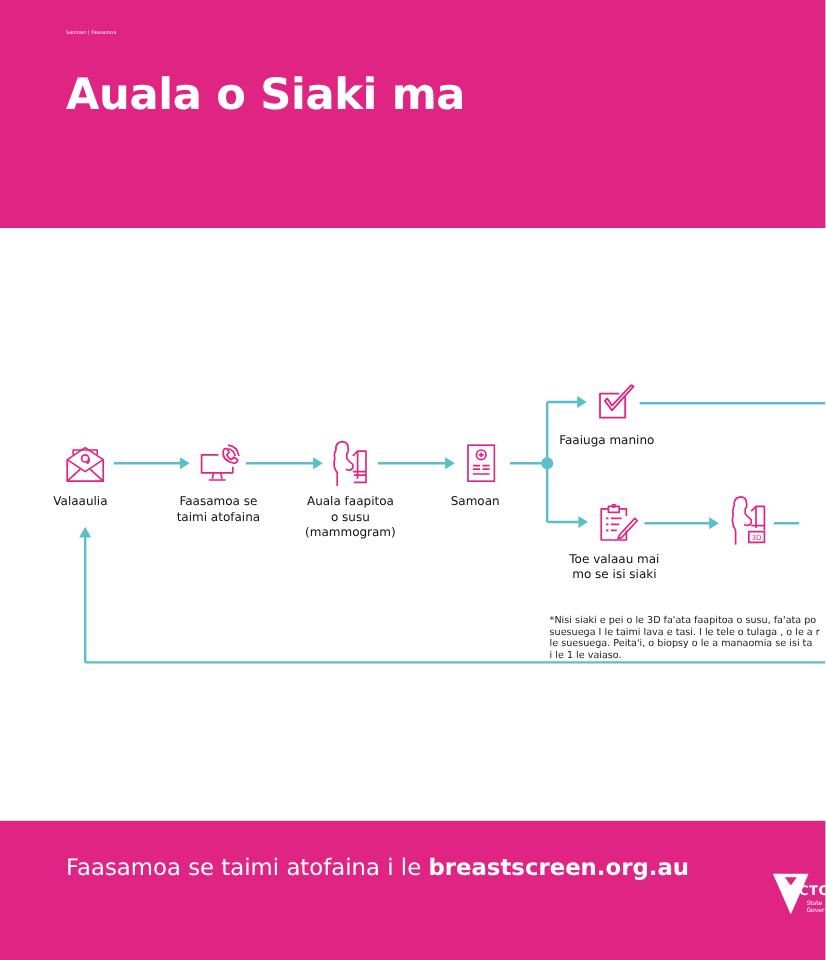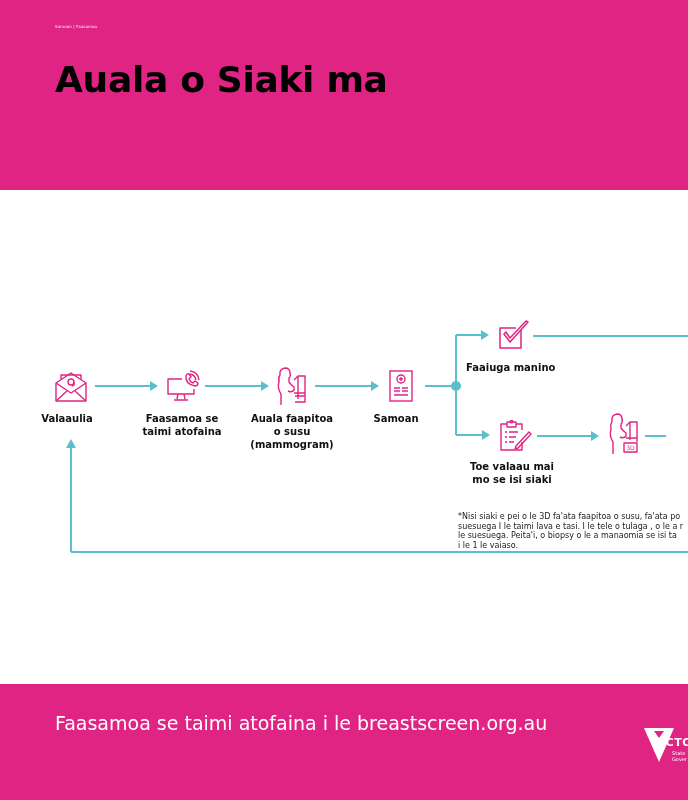--- a/index.html
+++ b/index.html
@@ -9,48 +9,48 @@
     .header {
       position: absolute; left: 0; top: 0; width: 688px; height: 190px;
       background: #e02484;
     }
     .lang-tag {
       position: absolute; left: 55px; top: 24px;
       font-size: 4px; color: #ffffff; opacity: 0.9; letter-spacing: 0.1px;
     }
     .title {
       position: absolute; left: 55px; top: 54px;
-      color: #000000; font-weight: bold; font-size: 36px; line-height: 52px;
+      color: #ffffff; font-weight: bold; font-size: 36px; line-height: 52px;
       letter-spacing: -0.3px;
     }
 
     .canvas { position: absolute; left: 0; top: 190px; width: 688px; height: 494px; }
     .flow-svg { position: absolute; left: 0; top: 0; }
 
     .step-label {
-      position: absolute; font-weight: bold; font-size: 10px; line-height: 13px;
+      position: absolute; font-weight: normal; font-size: 10px; line-height: 13px;
       color: #111111; text-align: center; white-space: pre-line;
     }
     .note {
       position: absolute; left: 458px; top: 322px; width: 240px;
       font-size: 8px; line-height: 9.5px; color: #222222; white-space: nowrap;
     }
     .note div { overflow: hidden; }
 
     .icon { position: absolute; }
 
     .footer {
       position: absolute; left: 0; top: 684px; width: 688px; height: 116px;
       background: #e02484;
     }
     .cta {
       position: absolute; left: 55px; top: 26px; color: #ffffff;
       font-size: 19px; line-height: 26px; white-space: nowrap;
     }
-    .cta b { font-weight: normal; }
+    .cta b { font-weight: bold; }
     .vic-logo { position: absolute; left: 644px; top: 44px; }
     .vic-text {
       position: absolute; left: 651px; top: 15px; color: #ffffff;
       font-weight: bold; font-size: 11px; letter-spacing: 0.5px; white-space: nowrap;
     }
     .vic-sub {
       position: absolute; left: 672px; top: 28px; color: #ffffff;
       font-size: 5px; line-height: 6px; white-space: nowrap;
     }
   </style>

